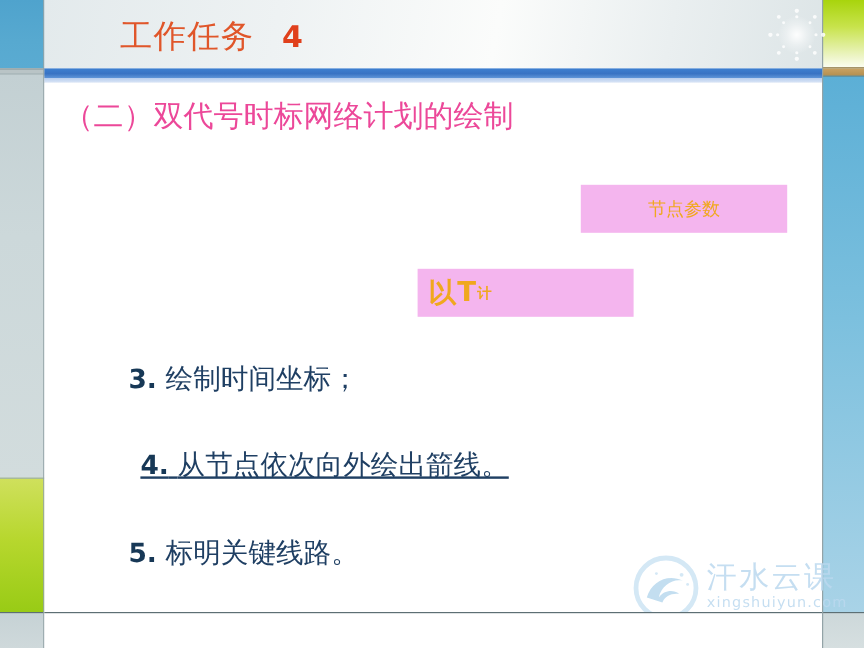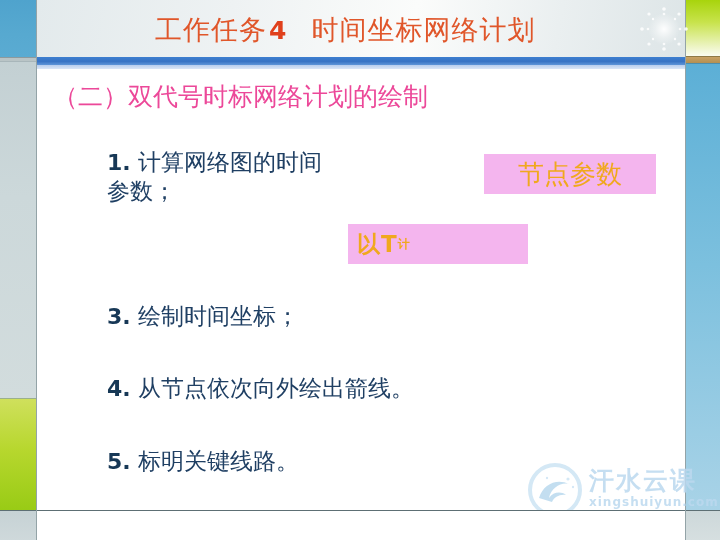--- a/index.html
+++ b/index.html
@@ -71,23 +71,23 @@
   .header-band{
     position:absolute;left:37px;top:0;right:35px;height:57px;
     background:linear-gradient(100deg,#e3eaec 0%,#eef2f3 30%,#fbfcfb 58%,#eaeff0 80%,#dde5e7 100%);
   }
   .starburst{
     position:absolute;left:590px;top:2px;width:74px;height:54px;pointer-events:none;
   }
   .header-title{
     position:absolute;left:37px;top:5px;right:33px;height:50px;
     display:flex;align-items:center;
-    padding-left:118px;box-sizing:border-box;
-    font-family:"DejaVu Serif","Liberation Serif",serif;
-    font-size:27px;color:#e0562a;letter-spacing:1px;white-space:nowrap;
+    padding-left:63px;box-sizing:border-box;
+    font-family:"DejaVu Serif","Liberation Serif",serif;
+    font-size:27px;color:#e0562a;letter-spacing:1px;white-space:nowrap;gap:21px;
   }
   .header-title .num{
     font-family:"DejaVu Sans","Liberation Sans",sans-serif;
     font-weight:bold;font-size:25px;color:#e0401c;margin:0 2px;
   }
   .hdr-gap{display:inline-block;width:22px;}
 
   
   .hdr-rule{
     position:absolute;left:37px;top:57px;right:35px;height:8px;
@@ -116,48 +116,48 @@
     font-size:23px;color:#1f3f63;line-height:1.28;
   }
   .bullet .idx{
     font-family:"DejaVu Sans","Liberation Sans",sans-serif;
     font-weight:bold;font-size:22px;color:#173856;
   }
 
   #b1{left:70px;top:79px;width:225px;}
   #b2{left:70px;top:157px;width:290px;}
   #b3{left:70px;top:233px;width:200px;}
-  #b4{left:70px;top:305px;width:330px;}
+  #b4{left:80px;top:305px;width:330px;text-decoration:underline;}
   #b5{left:70px;top:378px;width:280px;}
 
   
   .callout{
     position:absolute;
     background:#f4b5ee;
     display:flex;align-items:center;justify-content:center;
     font-family:"DejaVu Serif","Liberation Serif",serif;
     color:#f0a81e;white-space:nowrap;
   }
   #callout1{
-    left:447px;top:85px;width:172px;height:40px;font-size:26px;
+    left:447px;top:85px;width:172px;height:40px;font-size:15px;
   }
   #callout2{
     left:311px;top:155px;width:180px;height:40px;font-size:23px;
     font-weight:bold;justify-content:flex-start;padding-left:9px;box-sizing:border-box;
   }
   #callout2 .tvar{
     font-family:"DejaVu Sans","Liberation Sans",sans-serif;
     font-weight:bold;font-size:23px;margin:0 1px;
   }
   #callout2 sub{font-size:12px;vertical-align:-4px;}
 
   
   .watermark{
     position:absolute;left:490px;top:393px;width:180px;height:62px;
-    opacity:.85;pointer-events:none;font-weight:bold;
+    opacity:.85;pointer-events:none;
   }
   .wm-text{
     position:absolute;left:62px;top:2px;
     font-family:"DejaVu Serif","Liberation Serif",serif;
     font-size:25px;color:#bcd9ef;letter-spacing:2px;white-space:nowrap;
   }
   .wm-sub{
     position:absolute;left:62px;top:33px;
     font-family:"DejaVu Sans","Liberation Sans",sans-serif;
     font-size:12px;color:#bcd9ef;letter-spacing:1px;white-space:nowrap;text-align:right;
@@ -219,34 +219,29 @@
         <circle cx="52" cy="42" r="1.6"></circle>
           <circle cx="48" cy="37" r="1.2"></circle>
       </g>
     </svg>
   </div>
 
   <div class="header-title">
     <span>工作任务</span>
     <span class="num">4</span>
     <span class="hdr-gap"></span>
-    <span>时间坐标网络计划</span>
   </div>
 
   <div class="hdr-rule"></div>
   <div class="hdr-rule2"></div>
 
   <div class="body-area">
 
     <div class="subtitle">（二）双代号时标网络计划的绘制</div>
 
-    <div class="bullet" id="b1">
-      <span class="idx">1.</span>
-      <span>计算网络图的时间参数；</span>
-    </div>
 
 
     <div class="bullet" id="b3">
       <span class="idx">3.</span>
       <span>绘制时间坐标；</span>
     </div>
 
     <div class="bullet" id="b4">
       <span class="idx">4.</span>
       <span>从节点依次向外绘出箭线。</span>

